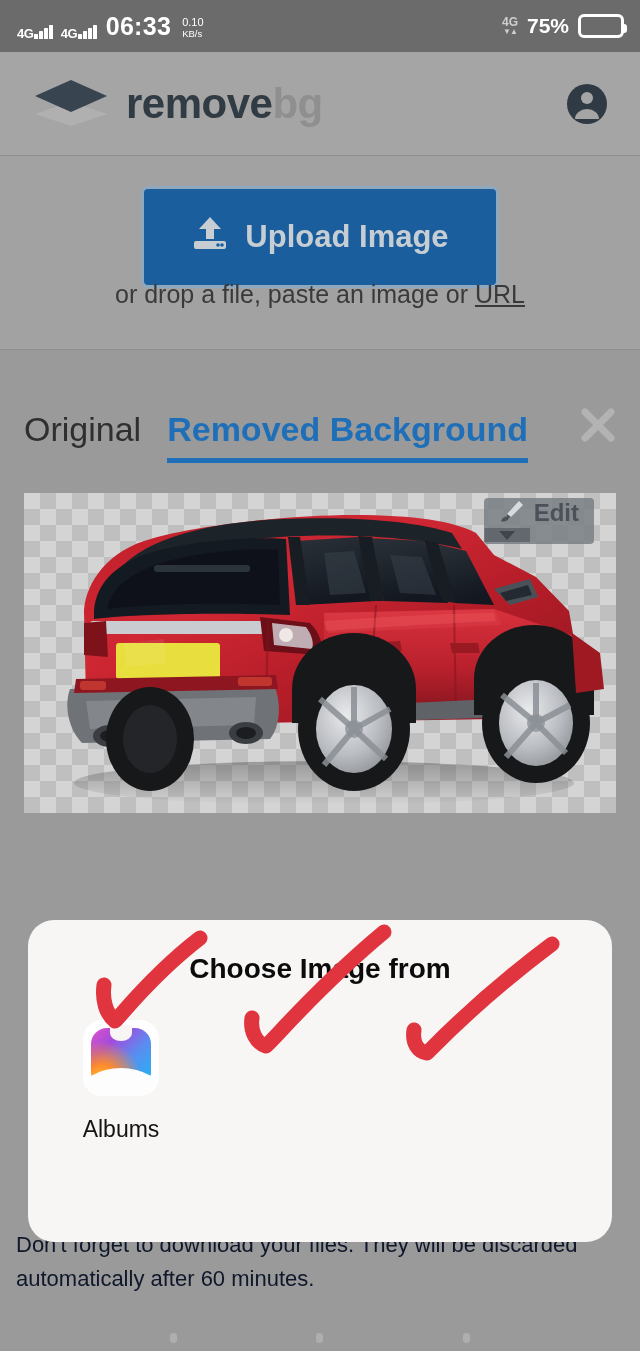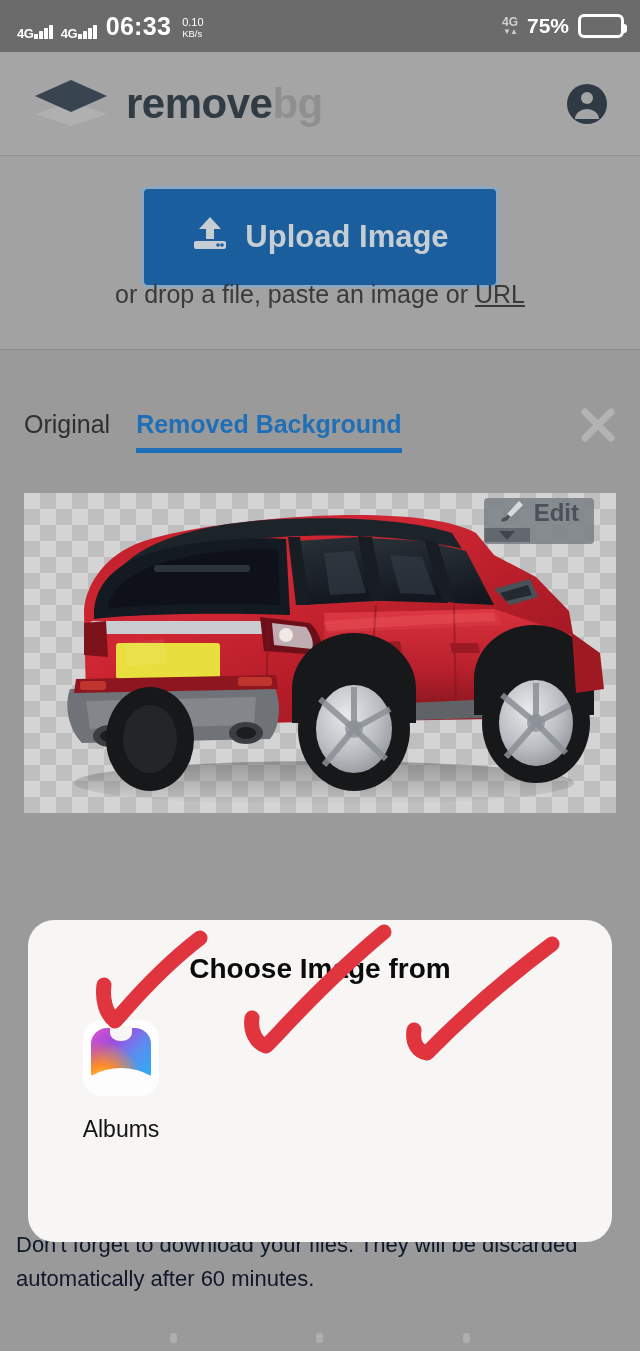--- a/index.html
+++ b/index.html
@@ -72,21 +72,21 @@
     font-size: 25px; color: #3a3a3a;
   }
   .upload-sub .url { text-decoration: underline; }
 
   
   .result {
     position: absolute; top: 383px; left: 0; width: 640px; height: 540px;
     background: #9a9a9a;
   }
   .tabs { position: absolute; top: 27px; left: 24px; display: flex; align-items: flex-start; gap: 26px; }
-  .tab { font-size: 25px; color: #2f2f2f; padding-bottom: 9px; cursor: pointer; }
+  .tab { font-size: 34px; color: #2f2f2f; padding-bottom: 9px; cursor: pointer; }
   .tab.active { color: #1f6fb8; font-weight: bold; border-bottom: 5px solid #1f6fb8; }
   .close-x {
     position: absolute; right: 22px; top: 22px; width: 40px; height: 40px; cursor: pointer;
   }
 
   .canvas {
     position: absolute; top: 110px; left: 24px; width: 592px; height: 320px;
     overflow: hidden;
     background-color: #d4d4d4;
     background-image:

